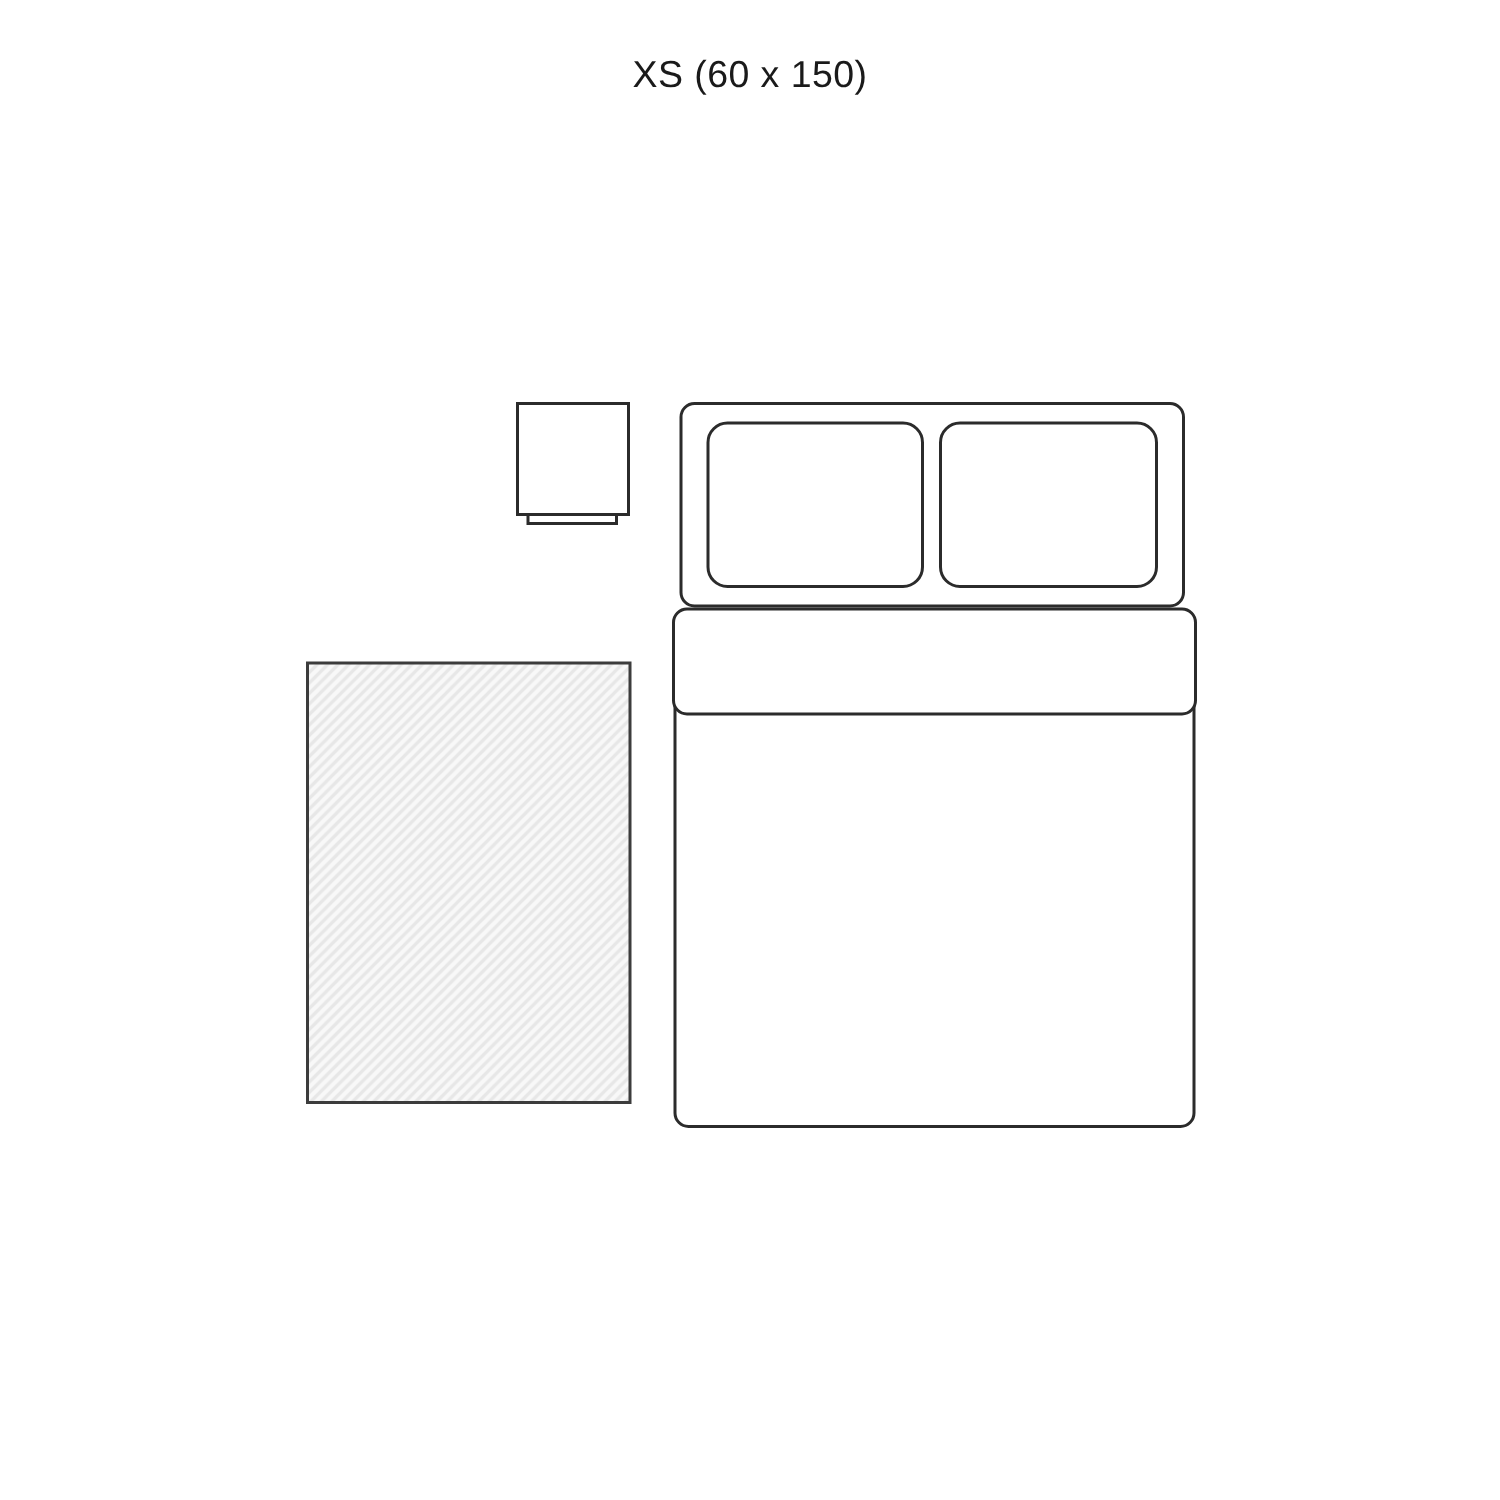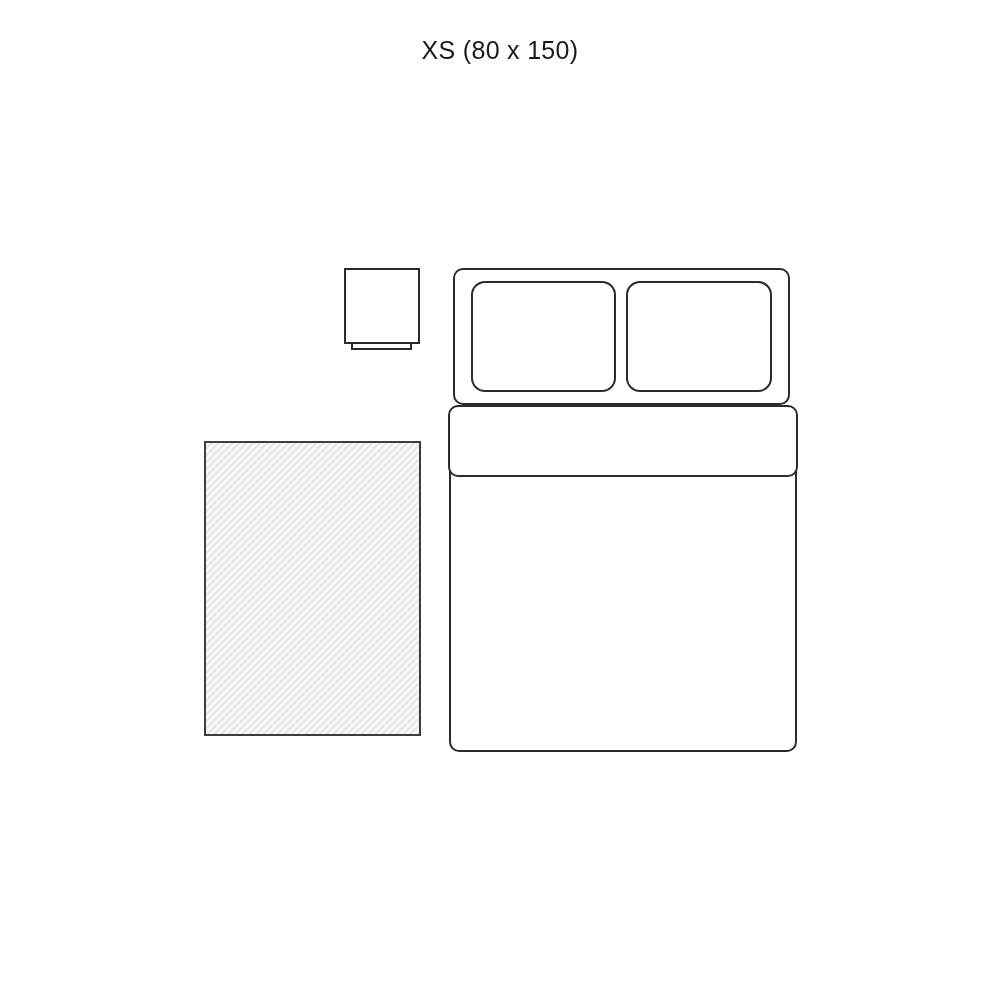--- a/index.html
+++ b/index.html
@@ -39,21 +39,21 @@
     left: 0;
     top: 0;
     display: block;
   }
 </style>
 </head>
 <body style="background: rgb(255, 255, 255);">
 
 <div class="stage">
 
-  <div class="title">XS (80 x 150)</div>
+  <div class="title">XS (60 x 150)</div>
 
   <svg class="diagram" width="1000" height="1000" viewBox="0 0 1000 1000">
 
     <defs>
       <pattern id="rugHatch" width="7" height="7" patternUnits="userSpaceOnUse">
         <rect width="7" height="7" fill="#e7e7e7"></rect>
         <path d="M-1,1 L1,-1 M0,7 L7,0 M6,8 L8,6" stroke="#f8f8f8" stroke-width="2.8" stroke-linecap="square" fill="none"></path>
       </pattern>
     </defs>
 

